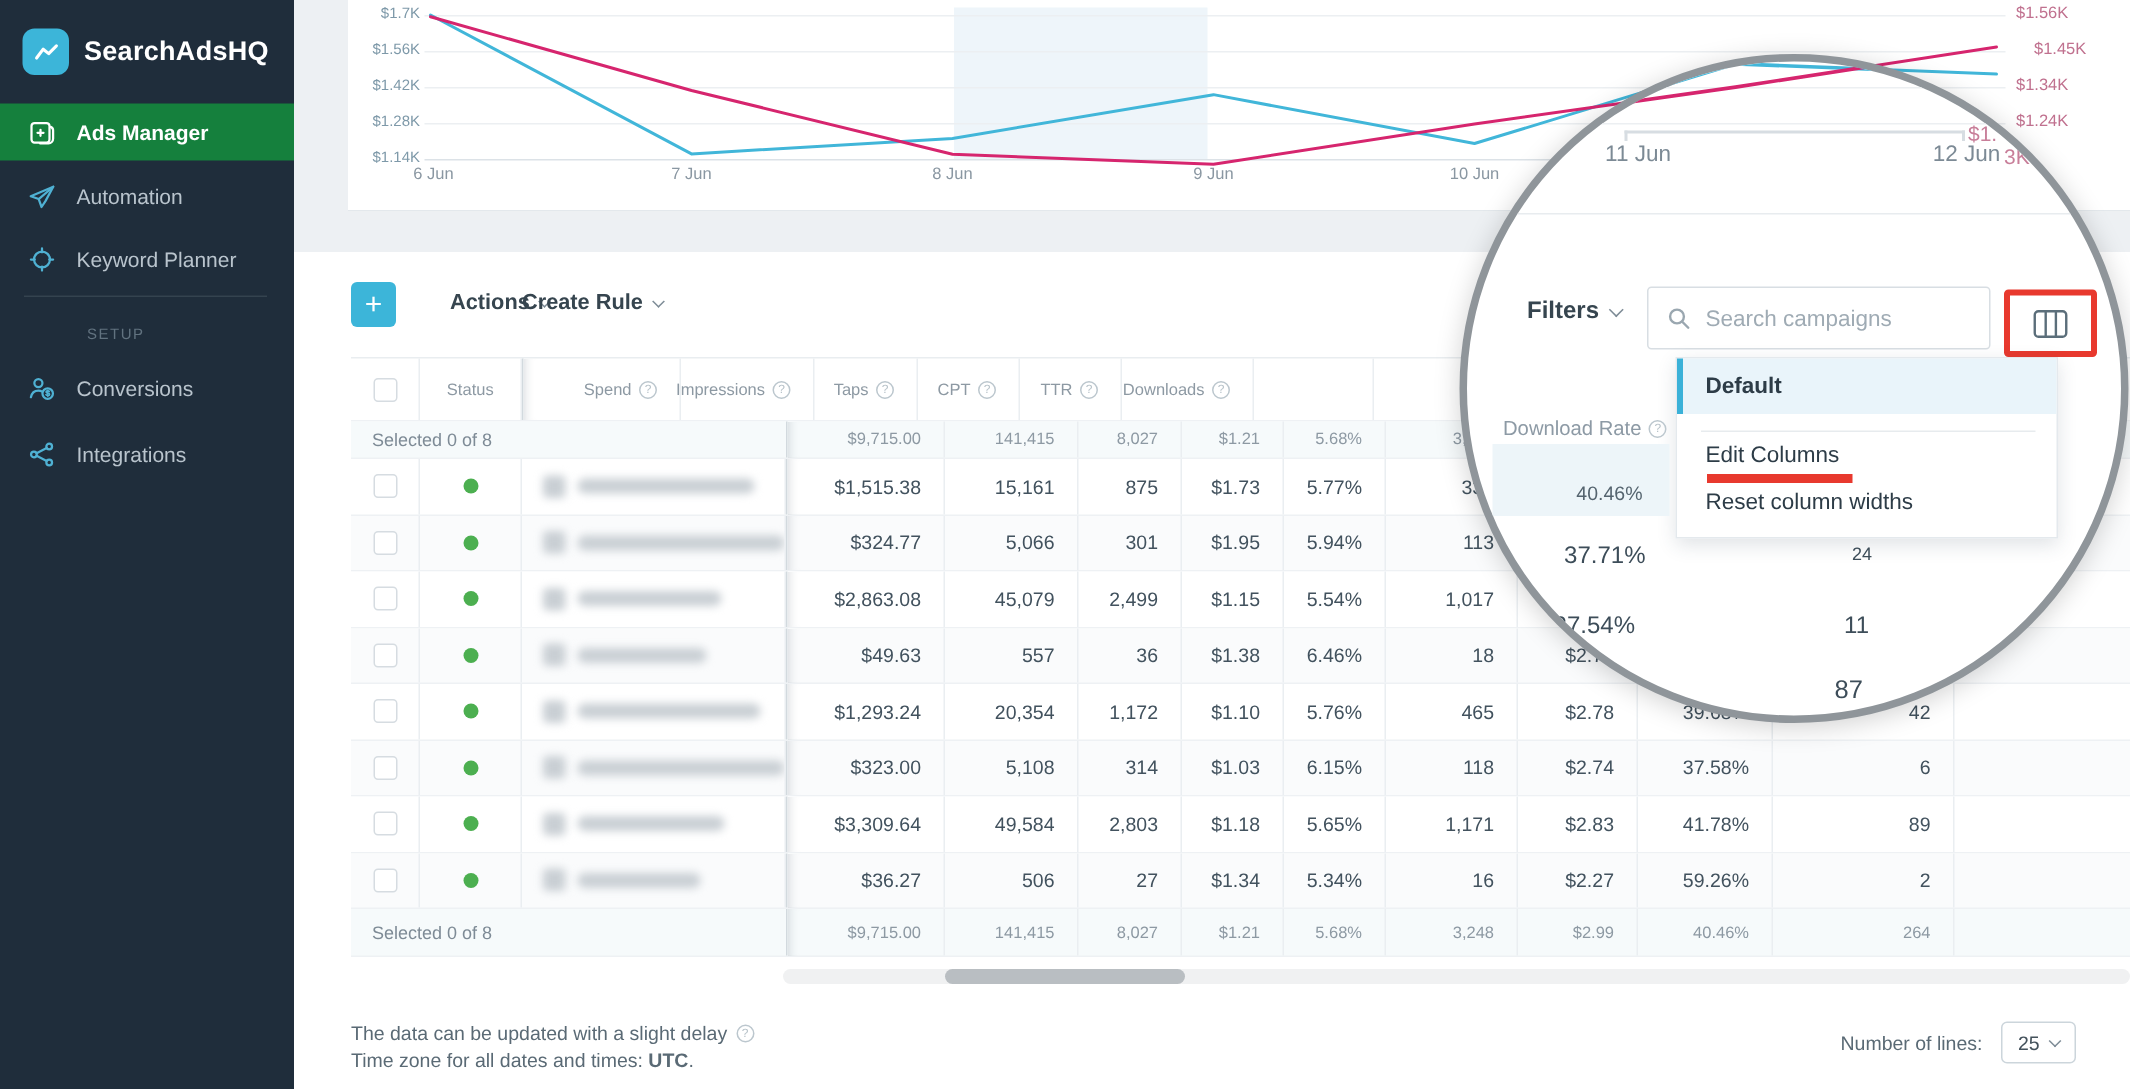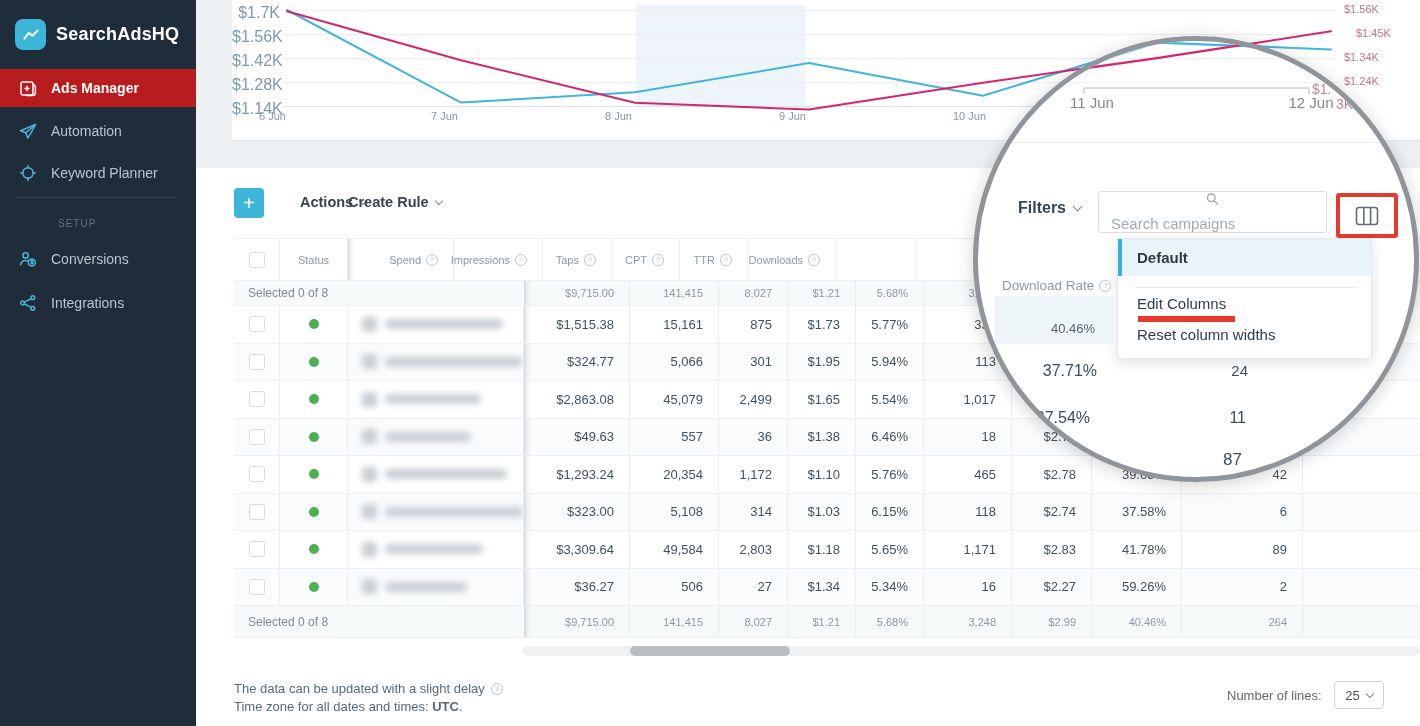--- a/index.html
+++ b/index.html
@@ -9,34 +9,34 @@
   .nowrap { white-space:nowrap; }
 
   
   .sidebar { position:absolute; left:0; top:0; width:196px; height:726px; background:#1f2d3b; z-index:3; }
   .logo-row { position:absolute; left:15px; top:19px; display:flex; align-items:center; gap:10px; }
   .logo-icon { width:31px; height:31px; border-radius:8px; background:#3cb5d9; display:flex; align-items:center; justify-content:center; }
   .logo-text { color:#fff; font-size:18px; font-weight:700; letter-spacing:.2px; }
   .nav-item { position:absolute; left:0; width:196px; height:38px; display:flex; align-items:center;
               gap:13px; padding-left:18px; color:#b9c4cd; font-size:14px; cursor:pointer; }
   .nav-item svg { width:20px; height:20px; stroke:#4fb1d3; fill:none; stroke-width:1.5; stroke-linecap:round; stroke-linejoin:round; flex:none; }
-  .nav-item.active { background:#b91c1c; color:#fff; font-weight:700; }
+  .nav-item.active { background:#15803d; color:#fff; font-weight:700; }
   .nav-item.active svg { stroke:#fff; }
   .side-divider { position:absolute; left:16px; top:197px; width:162px; height:1px; background:#34434f; }
   .side-section { position:absolute; left:18px; top:218px; font-size:10px; letter-spacing:1px; color:#61727f;margin-left:40px; }
 
   
   .page-bg { position:absolute; left:196px; top:0; width:1224px; height:168px; background:#edf0f3; }
   .chart-card { position:absolute; left:232px; top:0; width:1188px; height:141px; background:#fff; border-bottom:1px solid #e3e8ec; }
   .band { position:absolute; background:#eef5fa; }
   .gridline { position:absolute; height:1px; background:#eceff2; }
   .baseline  { position:absolute; height:1px; background:#dce2e7; }
-  .ytick-l { position:absolute; width:48px; text-align:right; font-size:16px; color:#7e99a9; }
+  .ytick-l { position:absolute; width:48px; text-align:right; font-size:10px; color:#7e99a9; }
   .ytick-r { position:absolute; font-size:11px; color:#c0718f; }
-  .xtick   { position:absolute; width:60px; font-size:11px; color:#8a97a2; }
+  .xtick   { position:absolute; width:60px; text-align:center; font-size:11px; color:#8a97a2; }
   .chart-svg { position:absolute; left:0; top:0; pointer-events:none; }
 
   
   .content-bg { position:absolute; left:196px; top:168px; width:1224px; height:558px; background:#fff; }
   .add-btn { position:absolute; left:234px; top:188px; width:30px; height:30px; background:#3cb5d9; color:#fff;
              border-radius:4px; font-size:20px; display:flex; align-items:center; justify-content:center; cursor:pointer; }
   .tool-link { position:absolute; top:194px; display:flex; align-items:center; gap:7px; font-size:14.5px; font-weight:700; color:#36454f; cursor:pointer; }
   .chev { width:6px; height:6px; border-right:1.8px solid #7d8b96; border-bottom:1.8px solid #7d8b96; transform:rotate(45deg); margin-top:-3px; }
 
   
@@ -80,21 +80,21 @@
   .lens .card-edge { position:absolute; left:0; top:101px; width:100%; height:1px; background:#e8ecef; }
   .mag-axis { position:absolute; left:105px; top:46px; width:227px; height:2px; background:#d7dde2; }
   .mag-axis::before, .mag-axis::after { content:""; position:absolute; top:0; width:2px; height:7px; background:#d7dde2; }
   .mag-axis::before { left:0; } .mag-axis::after { right:0; }
   .mag-xtick { position:absolute; width:64px; text-align:center; font-size:15px; color:#7c8a95; }
   .frag { position:absolute; font-size:14px; color:#c87e99; }
   .lens-filters { position:absolute; left:40px; top:158px; display:flex; align-items:center; gap:8px;
                   font-size:16px; font-weight:700; color:#36454f; cursor:pointer; }
   .lens-filters .chev { width:7px; height:7px; }
   .search-box { position:absolute; left:120px; top:150px; width:229px; height:42px; border:1px solid #d8dee3;
-                border-radius:3px; background:#fff; display:flex; align-items:center; padding:0 12px; gap:9px;flex-direction:column; }
+                border-radius:3px; background:#fff; display:flex; align-items:center; padding:0 12px; gap:9px; }
   .search-box input { border:none; outline:none; flex:1; font-size:15px; color:#43525d; width:100%;
                       font-family:"Liberation Sans", sans-serif; background:transparent; }
   .search-box input::placeholder { color:#9fabb4; }
   .red-box { position:absolute; left:358px; top:152px; width:62px; height:45px; border:4px solid #e8392e;
              border-radius:3px; display:flex; align-items:center; justify-content:center; background:#fff; cursor:pointer; }
   .dropdown { position:absolute; left:139px; top:197px; width:255px; height:121px; background:#fff;
               border:1px solid #e4e9ed; box-shadow:0 4px 12px rgba(50,70,90,.15); }
   .dd-default { position:absolute; left:0; top:0; width:100%; height:37px; background:#e9f4fa;
                 border-left:4px solid #3ab1d8; display:flex; align-items:center; padding-left:15px;
                 font-size:15px; font-weight:700; color:#2d3c47; cursor:pointer; }
@@ -320,21 +320,21 @@
       <div class="td c-st">
           <span class="dot"></span>
         </div>
       <div class="td c-cn">
           <span class="blur-ico"></span>
           <span class="blur-bar" style="width:96px;"></span>
         </div>
       <div class="td c-n1 num frozen-edge">$2,863.08</div>
       <div class="td c-n2 num">45,079</div>
       <div class="td c-n3 num">2,499</div>
-      <div class="td c-n4 num">$1.65</div>
+      <div class="td c-n4 num">$1.15</div>
       <div class="td c-n5 num">5.54%</div>
       <div class="td c-n6 num">1,017</div>
       <div class="td c-n7 num"></div>
       <div class="td c-n8 num"></div>
       <div class="td c-n9 num"></div>
       <div class="td last"></div>
     </div>
 
     <div class="tr row even">
       <div class="td c-cb">
@@ -534,19 +534,19 @@
       <div class="dd-item" style="top:87px;">Reset column widths</div>
     </div>
 
     <div class="blue-stripe"></div>
     <div class="mag-header">
       <span>Download Rate</span>
       <span class="info"></span>
     </div>
     <div class="mag-cell" style="left:17px; top:280px; font-size:13px; color:#55646f;">40.46%</div>
     <div class="mag-cell" style="left:19px; top:321px; font-size:16px;">37.71%</div>
-    <div class="mag-cell" style="left:170px; top:321px; font-size:15px;">24</div>
+    <div class="mag-cell" style="left:170px; top:321px; font-size:12px;">24</div>
     <div class="mag-cell" style="left:12px; top:368px; font-size:16px;">27.54%</div>
     <div class="mag-cell" style="left:168px; top:368px; font-size:16px;">11</div>
     <div class="mag-cell" style="left:164px; top:409px; font-size:17px;">87</div>
   </div>
 
 </div>
 
 </body></html>

